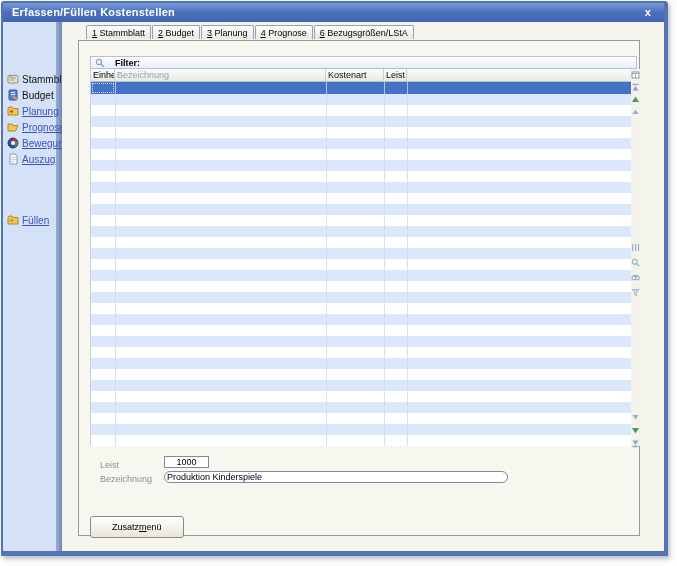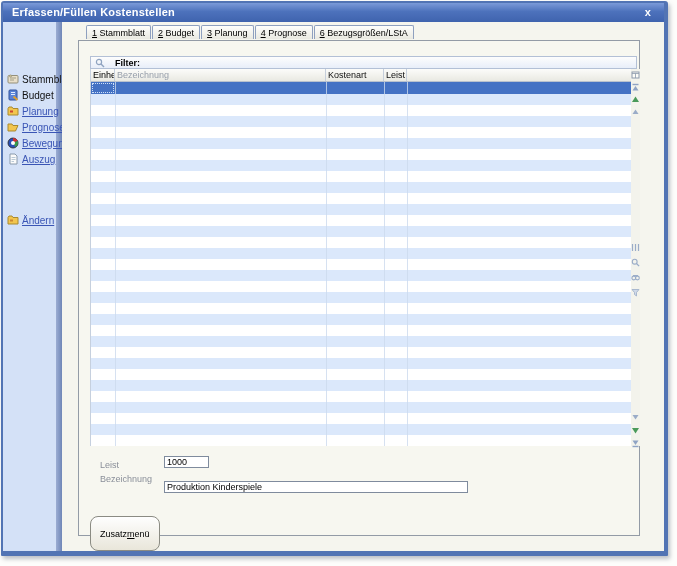--- a/index.html
+++ b/index.html
@@ -76,26 +76,26 @@
   .col-line { position:absolute; top:13px; bottom:0; width:1px; background:#ccd9ee; opacity:.8; }
 
   
   .strip { position:absolute; left:552px; top:28px; width:9px; height:377px; background:#f3f3ec; }
   .strip .sicon { position:absolute; left:0; width:9px; height:9px; cursor:pointer; }
 
   
   .flabel-grey { position:absolute; font-size:9px; color:#8a8f99; }
   .finput { position:absolute; border:1px solid #7f8b9d; background:#fff; font-size:9px;
             font-family:"Liberation Sans",sans-serif; height:12px; padding:0 2px; }
-  .kost-input { text-align:left; }
-
-  .zbtn { position:absolute; left:11px; top:475px; height:35px; padding:0 9px;
+  .kost-input { text-align:center; }
+
+  .zbtn { position:absolute; left:11px; top:475px; height:22px; padding:0 21px;
           font-size:9px; font-family:"Liberation Sans",sans-serif;
           background:linear-gradient(#fefefe,#e9e6da); border:1px solid #8b8b83;
-          border-radius:8px; cursor:pointer; }
+          border-radius:3px; cursor:pointer; }
   .zbtn .mn { text-decoration:underline; }
 </style>
 </head>
 <body>
 
 <div class="window">
 
   <div class="titlebar">
     <span>Erfassen/Füllen Kostenstellen</span>
     <span class="close-x">x</span>
@@ -155,21 +155,21 @@
             <path d="M4.5 4.5h4 M4.5 6.5h4 M4.5 8.5h2.5" stroke="#aabccd" stroke-width=".8" fill="none"></path>
           </svg>
           <span class="lbl">Auszug</span>
         </div>
 
         <div class="side-item link fill-gap">
           <svg width="12" height="12" viewBox="0 0 12 12">
             <path d="M1 3.5L2 2h3l1 1.5h5V10H1z" fill="#f2c54e" stroke="#a98a30" stroke-width="1"></path>
             <rect x="3" y="5.5" width="3" height="2" fill="#cc8833"></rect>
           </svg>
-          <span class="lbl">Ändern</span>
+          <span class="lbl">Füllen</span>
         </div>
 
       </div>
     </div>
     <div class="side-strip"></div>
 
     <div class="main">
 
       <div class="tabs">
         <div class="tab"><span class="mn">1</span><span> Stammblatt</span></div>
@@ -284,20 +284,20 @@
           <svg class="sicon" style="top:370px" viewBox="0 0 9 9">
             <path d="M4.5 6L1.5 1.5h6z" fill="#8fa3c4"></path>
               <path d="M1.5 7.5h6" stroke="#8fa3c4" stroke-width="1.4"></path>
           </svg>
         </div>
 
         <span class="flabel-grey" style="left:21px; top:419px">Leist</span>
         <input class="finput kost-input" style="left: 85px; top: 415px; width: 45px;" value="1000">
 
         <span class="flabel-grey" style="left:21px; top:433px">Bezeichnung</span>
-        <input class="finput" style="left: 85px; top: 440px; width: 304px;" value="Produktion Kinderspiele">
+        <input class="finput" style="left: 85px; top: 430px; width: 344px; border-radius: 6px;" value="Produktion Kinderspiele">
 
         <button class="zbtn"><span>Zusatz</span><span class="mn">m</span><span>enü</span></button>
 
       </div>
     </div>
   </div>
 </div>
 
 </body></html>

